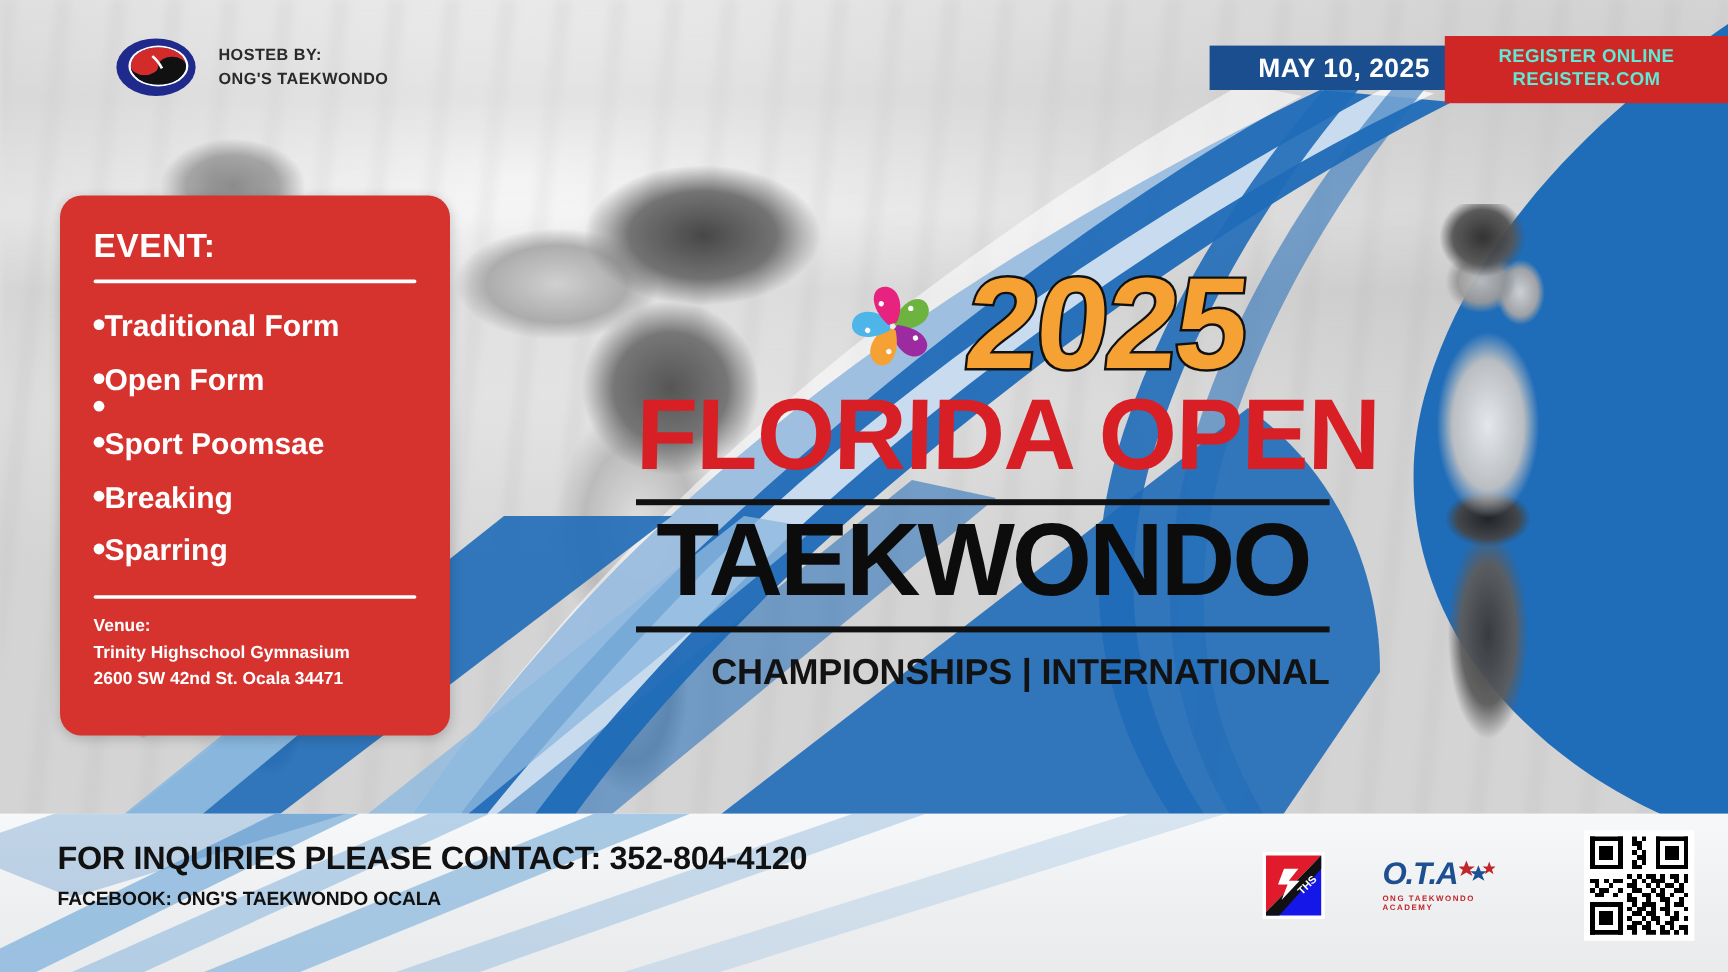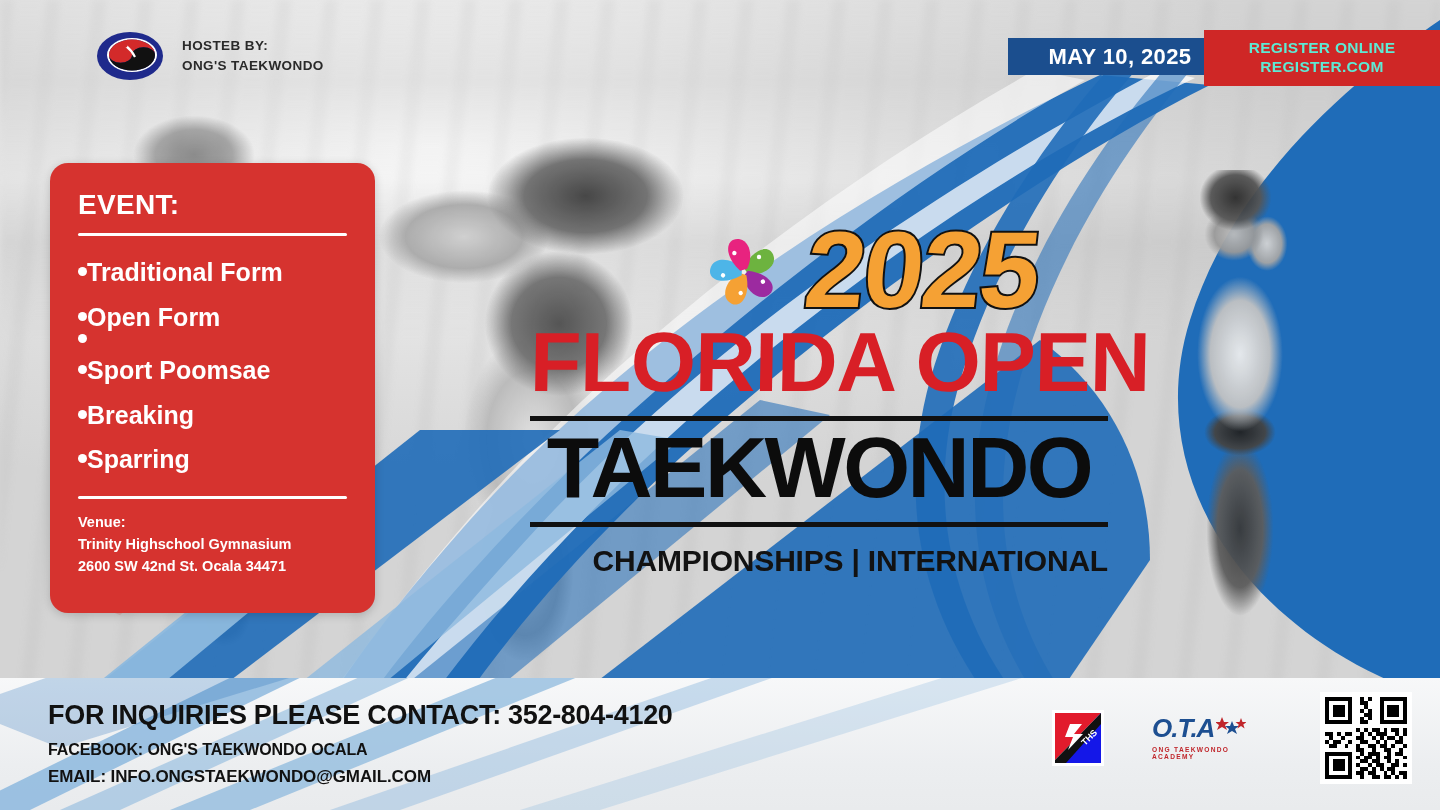--- a/index.html
+++ b/index.html
@@ -301,21 +301,20 @@
       <path d="M60,132 L380,-10 L430,-10 L120,132 Z" fill="#8db9de" opacity=".6"></path>
       <path d="M170,132 L520,-10 L600,-10 L250,132 Z" fill="#8db9de" opacity=".75"></path>
       <path d="M330,132 L740,-10 L800,-10 L400,132 Z" fill="#8db9de" opacity=".45"></path>
       <path d="M520,132 L980,-12 L1060,-12 L600,132 Z" fill="#8db9de" opacity=".3"></path>
       <path d="M-40,30 L160,-40 L420,-40 L60,70 Z" fill="#1f6cb8" opacity=".25"></path>
     </svg>
 
     <div class="footer-text">
       <div class="contact-main">FOR INQUIRIES PLEASE CONTACT: 352-804-4120</div>
       <div class="contact-sub">FACEBOOK: ONG'S TAEKWONDO OCALA</div>
-      <div class="contact-sub2">EMAIL: INFO.ONGSTAEKWONDO@GMAIL.COM</div>
     </div>
 
     <div class="footer-logos">
       <div class="ths-logo">
         <svg viewBox="0 0 52 56" width="52" height="56">
           <rect x="0" y="0" width="52" height="56" fill="#fff"></rect>
           <path d="M3,3 L49,3 L3,50 Z" fill="#e21b2c"></path>
           <path d="M49,3 L49,53 L3,53 Z" fill="#1417e8"></path>
           <path d="M3,50 L49,3 L49,14 L14,53 L3,53 Z" fill="#111"></path>
           <path d="M18,14 L30,14 L22,24 L31,24 L16,40 L21,27 L13,27 Z" fill="#fff"></path>

